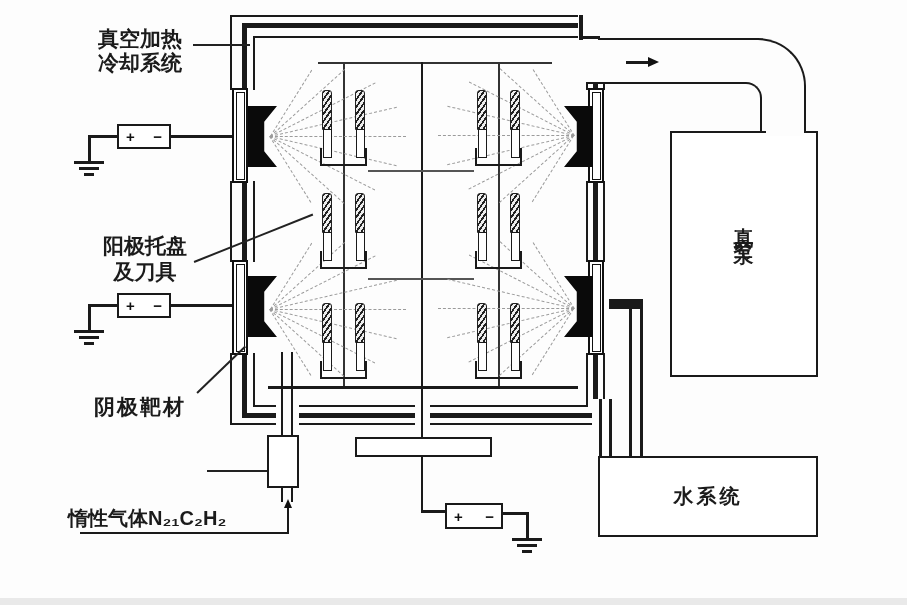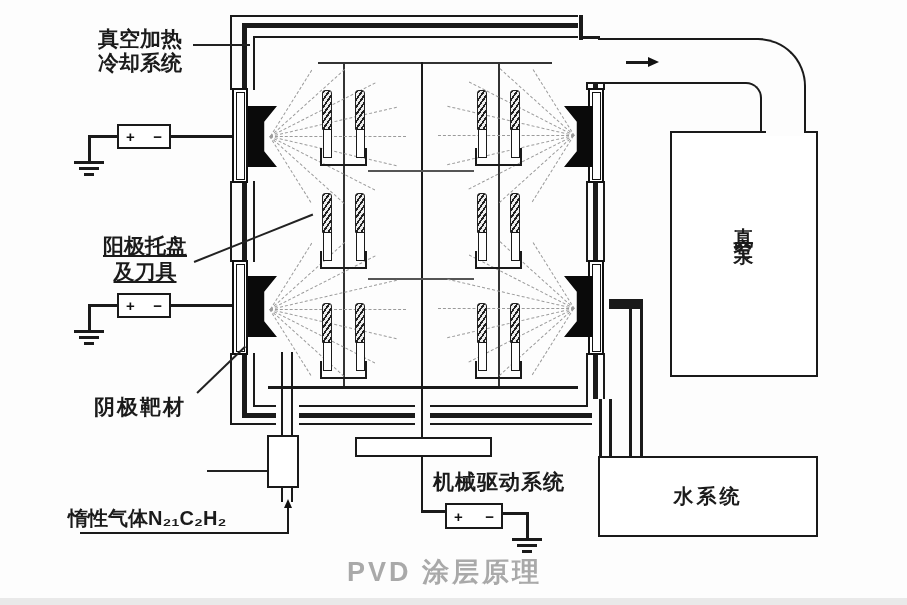--- a/index.html
+++ b/index.html
@@ -255,24 +255,22 @@
 
   <div class="leader" style="left:193px;top:44px;width:57px;"></div>
   <div class="leader" style="left:194px;top:261px;width:128px;transform:rotate(-21.8deg);"></div>
   <div class="leader" style="left:197px;top:392px;width:67px;transform:rotate(-44deg);"></div>
   <div class="leader" style="left:207px;top:470px;width:60px;"></div>
 
   <div class="lbl" style="left:92px;top:27px;width:96px;font-size:21px;line-height:24px;text-align:center;">
     <div>真空加热</div>
     <div>冷却系统</div>
   </div>
-  <div class="lbl" style="left:98px;top:233px;width:94px;font-size:21px;line-height:26px;text-align:center;text-decoration:underline;">
+  <div class="lbl" style="left:98px;top:233px;width:94px;font-size:21px;line-height:26px;text-align:center;">
     <div>阳极托盘</div>
     <div>及刀具</div>
   </div>
   <div class="lbl" style="left:94px;top:393px;font-size:21px;letter-spacing:2px;">阴极靶材</div>
   <div class="lbl" style="left:68px;top:505px;font-size:20px;">惰性气体N₂₁C₂H₂</div>
-  <div class="lbl" style="left:433px;top:468px;font-size:21px;letter-spacing:1px;">机械驱动系统</div>
-
-  <div id="title">PVD 涂层原理</div>
+
 
   <div class="abs" style="left:0;top:598px;width:907px;height:7px;background:#d9d9d9;opacity:.55;"></div>
 </div>
 
 </body></html>

